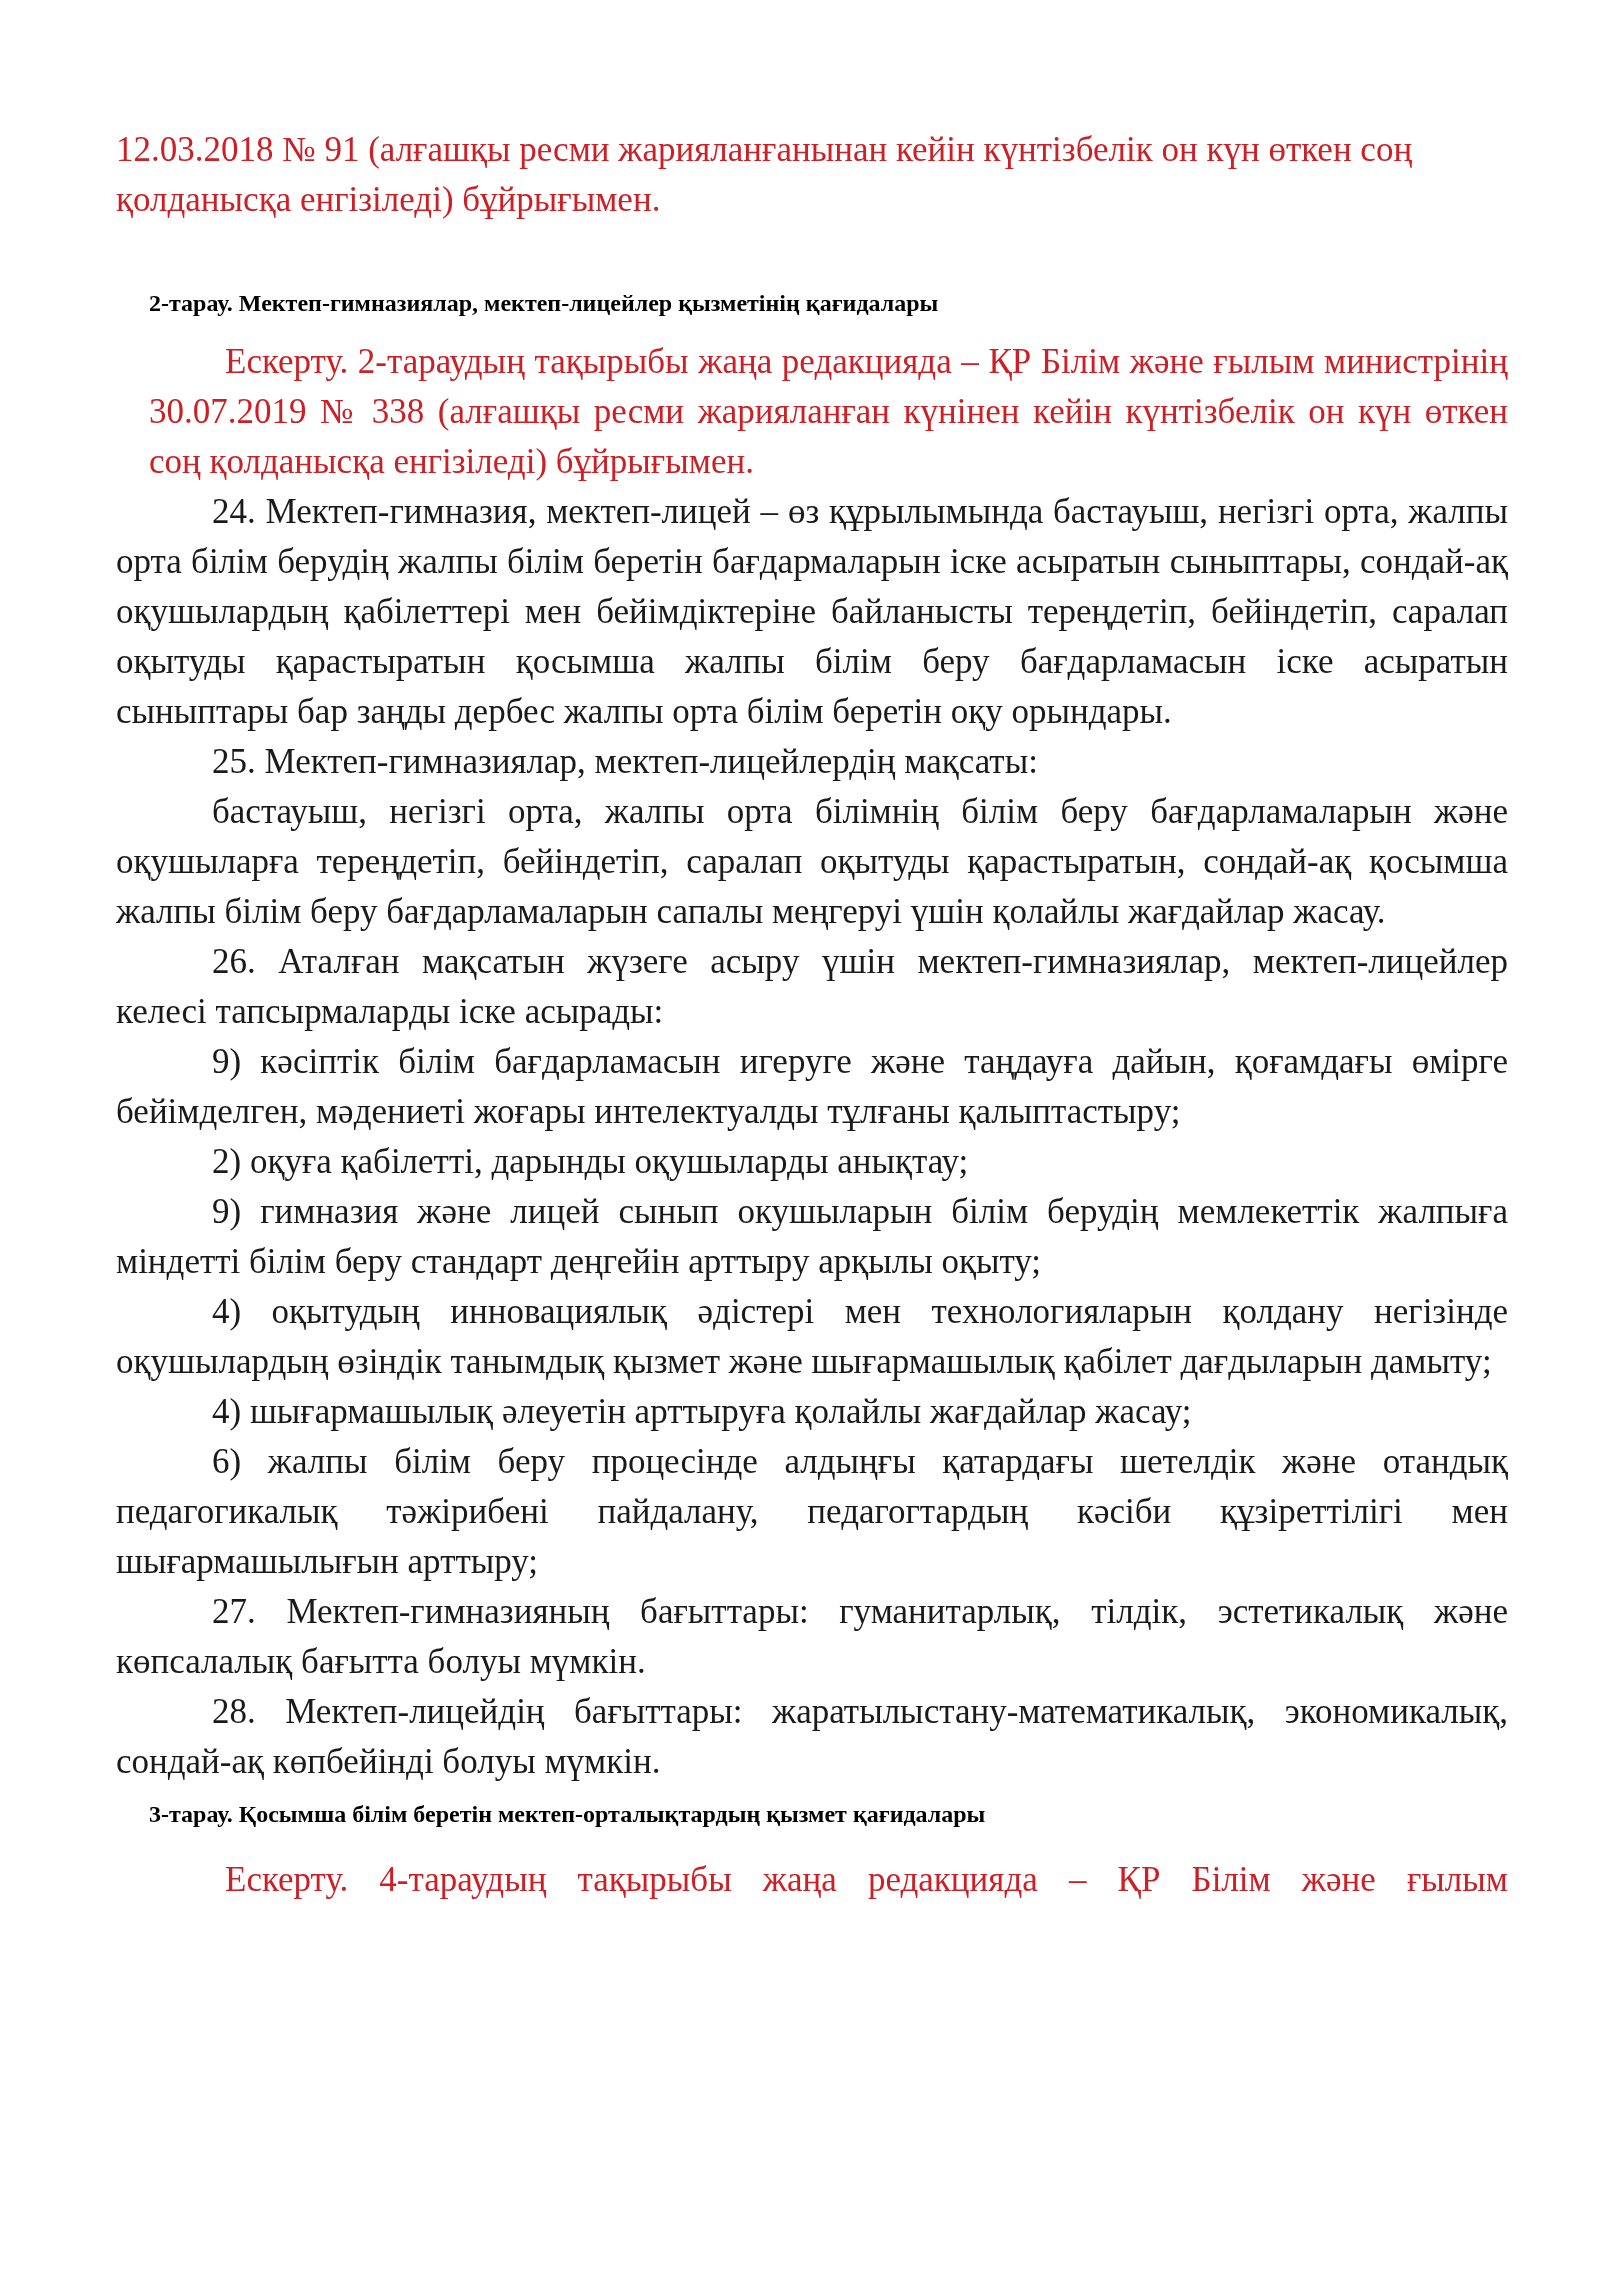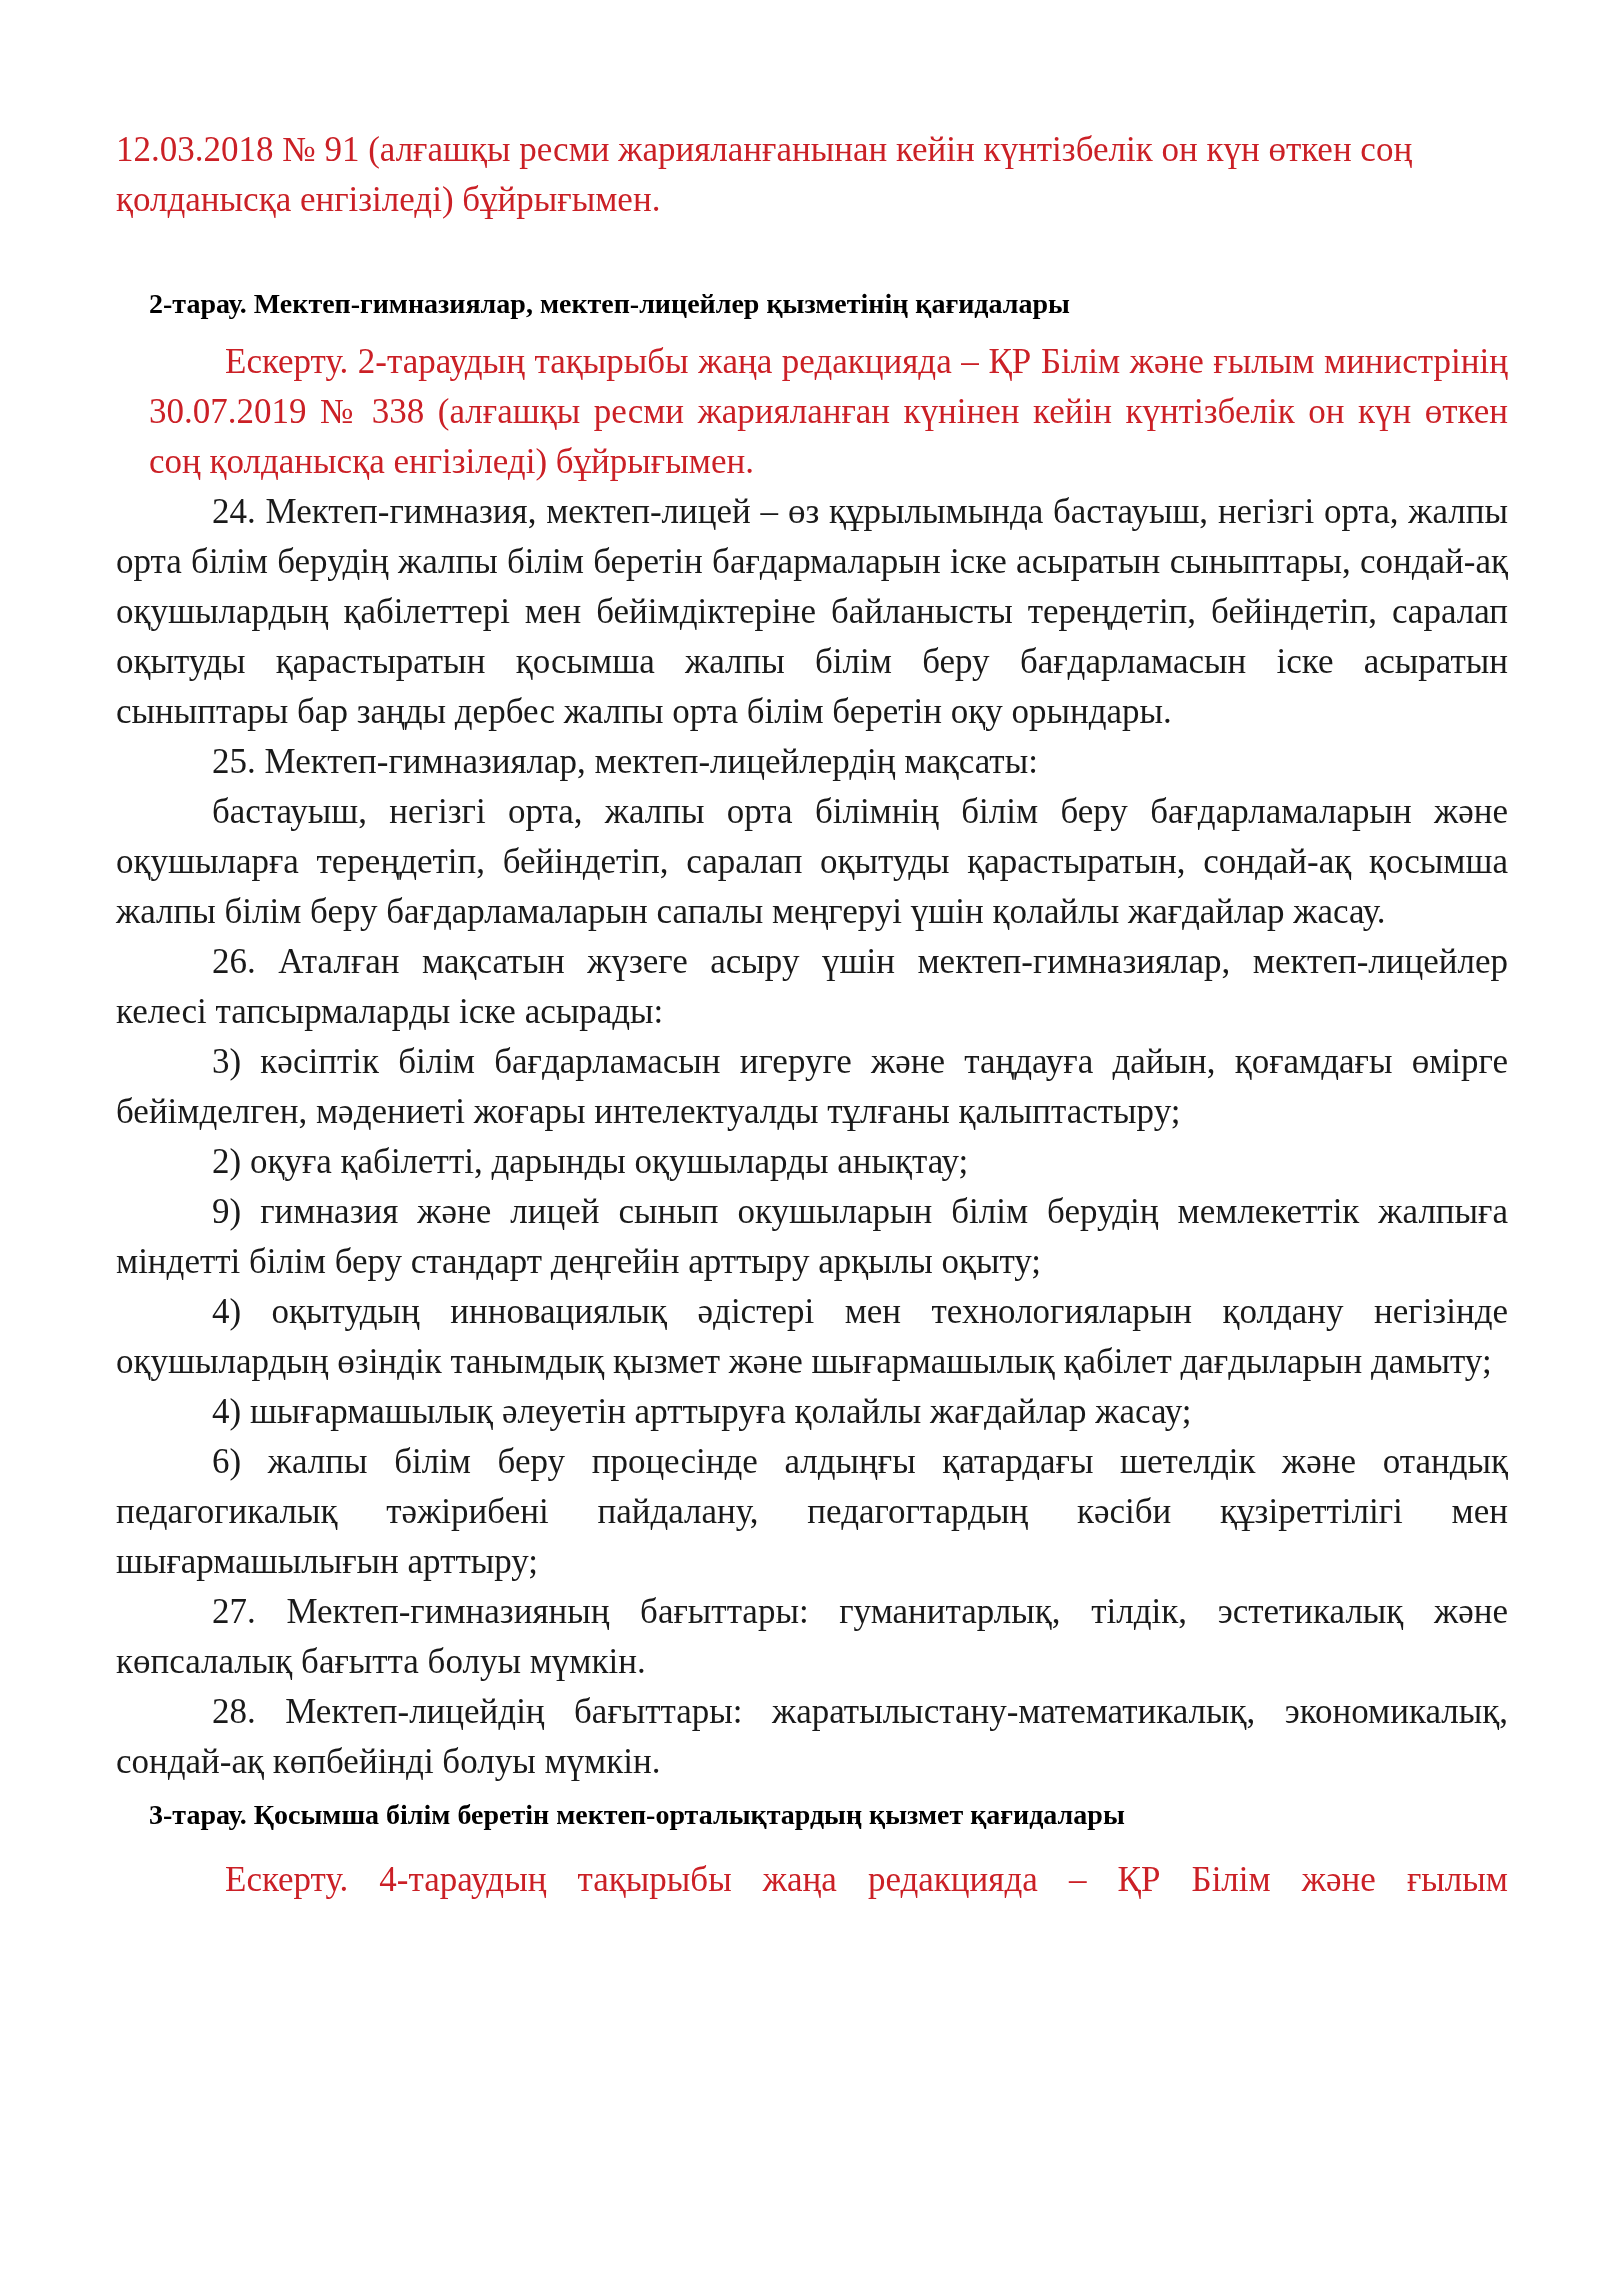--- a/index.html
+++ b/index.html
@@ -41,21 +41,21 @@
     color: var(--accent-red, #cb2026);
     text-align: justify;
     margin-left: 33px;
     text-indent: 76px;
   }
   .note-single {
     text-align-last: justify;
   }
   h2 {
     margin: 0;
-    font-size: 28px;
+    font-size: 24px;
     line-height: 43px;
     font-weight: bold;
     color: #000000;
     padding-left: 33px;
     font-family: Liberation Serif, serif;
   }
   .heading-ch2 {
     margin-top: 57px;
     margin-bottom: 11.8px;
   }
@@ -73,21 +73,21 @@
     <p class="red-intro">12.03.2018 № 91 (алғашқы ресми жарияланғанынан кейін күнтізбелік он күн өткен соң қолданысқа енгізіледі) бұйрығымен.</p>
 
     <h2 class="heading-ch2">2-тарау. Мектеп-гимназиялар, мектеп-лицейлер қызметінің қағидалары</h2>
 
     <p class="note">Ескерту. 2-тараудың тақырыбы жаңа редакцияда – ҚР Білім және ғылым министрінің 30.07.2019 № 338 (алғашқы ресми жарияланған күнінен кейін күнтізбелік он күн өткен соң қолданысқа енгізіледі) бұйрығымен.</p>
 
     <p class="body-par">24. Мектеп-гимназия, мектеп-лицей – өз құрылымында бастауыш, негізгі орта, жалпы орта білім берудің жалпы білім беретін бағдармаларын іске асыратын сыныптары, сондай-ақ оқушылардың қабілеттері мен бейімдіктеріне байланысты тереңдетіп, бейіндетіп, саралап оқытуды қарастыратын қосымша жалпы білім беру бағдарламасын іске асыратын сыныптары бар заңды дербес жалпы орта білім беретін оқу орындары.</p>
     <p class="body-par">25. Мектеп-гимназиялар, мектеп-лицейлердің мақсаты:</p>
     <p class="body-par">бастауыш, негізгі орта, жалпы орта білімнің білім беру бағдарламаларын және оқушыларға тереңдетіп, бейіндетіп, саралап оқытуды қарастыратын, сондай-ақ қосымша жалпы білім беру бағдарламаларын сапалы меңгеруі үшін қолайлы жағдайлар жасау.</p>
     <p class="body-par">26. Аталған мақсатын жүзеге асыру үшін мектеп-гимназиялар, мектеп-лицейлер келесі тапсырмаларды іске асырады:</p>
-    <p class="body-par">3) кәсіптік білім бағдарламасын игеруге және таңдауға дайын, қоғамдағы өмірге бейімделген, мәдениеті жоғары интелектуалды тұлғаны қалыптастыру;</p>
+    <p class="body-par">9) кәсіптік білім бағдарламасын игеруге және таңдауға дайын, қоғамдағы өмірге бейімделген, мәдениеті жоғары интелектуалды тұлғаны қалыптастыру;</p>
     <p class="body-par">2) оқуға қабілетті, дарынды оқушыларды анықтау;</p>
     <p class="body-par">9) гимназия және лицей сынып окушыларын білім берудің мемлекеттік жалпыға міндетті білім беру стандарт деңгейін арттыру арқылы оқыту;</p>
     <p class="body-par">4) оқытудың инновациялық әдістері мен технологияларын қолдану негізінде оқушылардың өзіндік танымдық қызмет және шығармашылық қабілет дағдыларын дамыту;</p>
     <p class="body-par">4) шығармашылық әлеуетін арттыруға қолайлы жағдайлар жасау;</p>
     <p class="body-par">6) жалпы білім беру процесінде алдыңғы қатардағы шетелдік және отандық педагогикалық тәжірибені пайдалану, педагогтардың кәсіби құзіреттілігі мен шығармашылығын арттыру;</p>
     <p class="body-par">27. Мектеп-гимназияның бағыттары: гуманитарлық, тілдік, эстетикалық және көпсалалық бағытта болуы мүмкін.</p>
     <p class="body-par">28. Мектеп-лицейдің бағыттары: жаратылыстану-математикалық, экономикалық, сондай-ақ көпбейінді болуы мүмкін.</p>
 
     <h2 class="heading-ch3">3-тарау. Қосымша білім беретін мектеп-орталықтардың қызмет қағидалары</h2>
 

